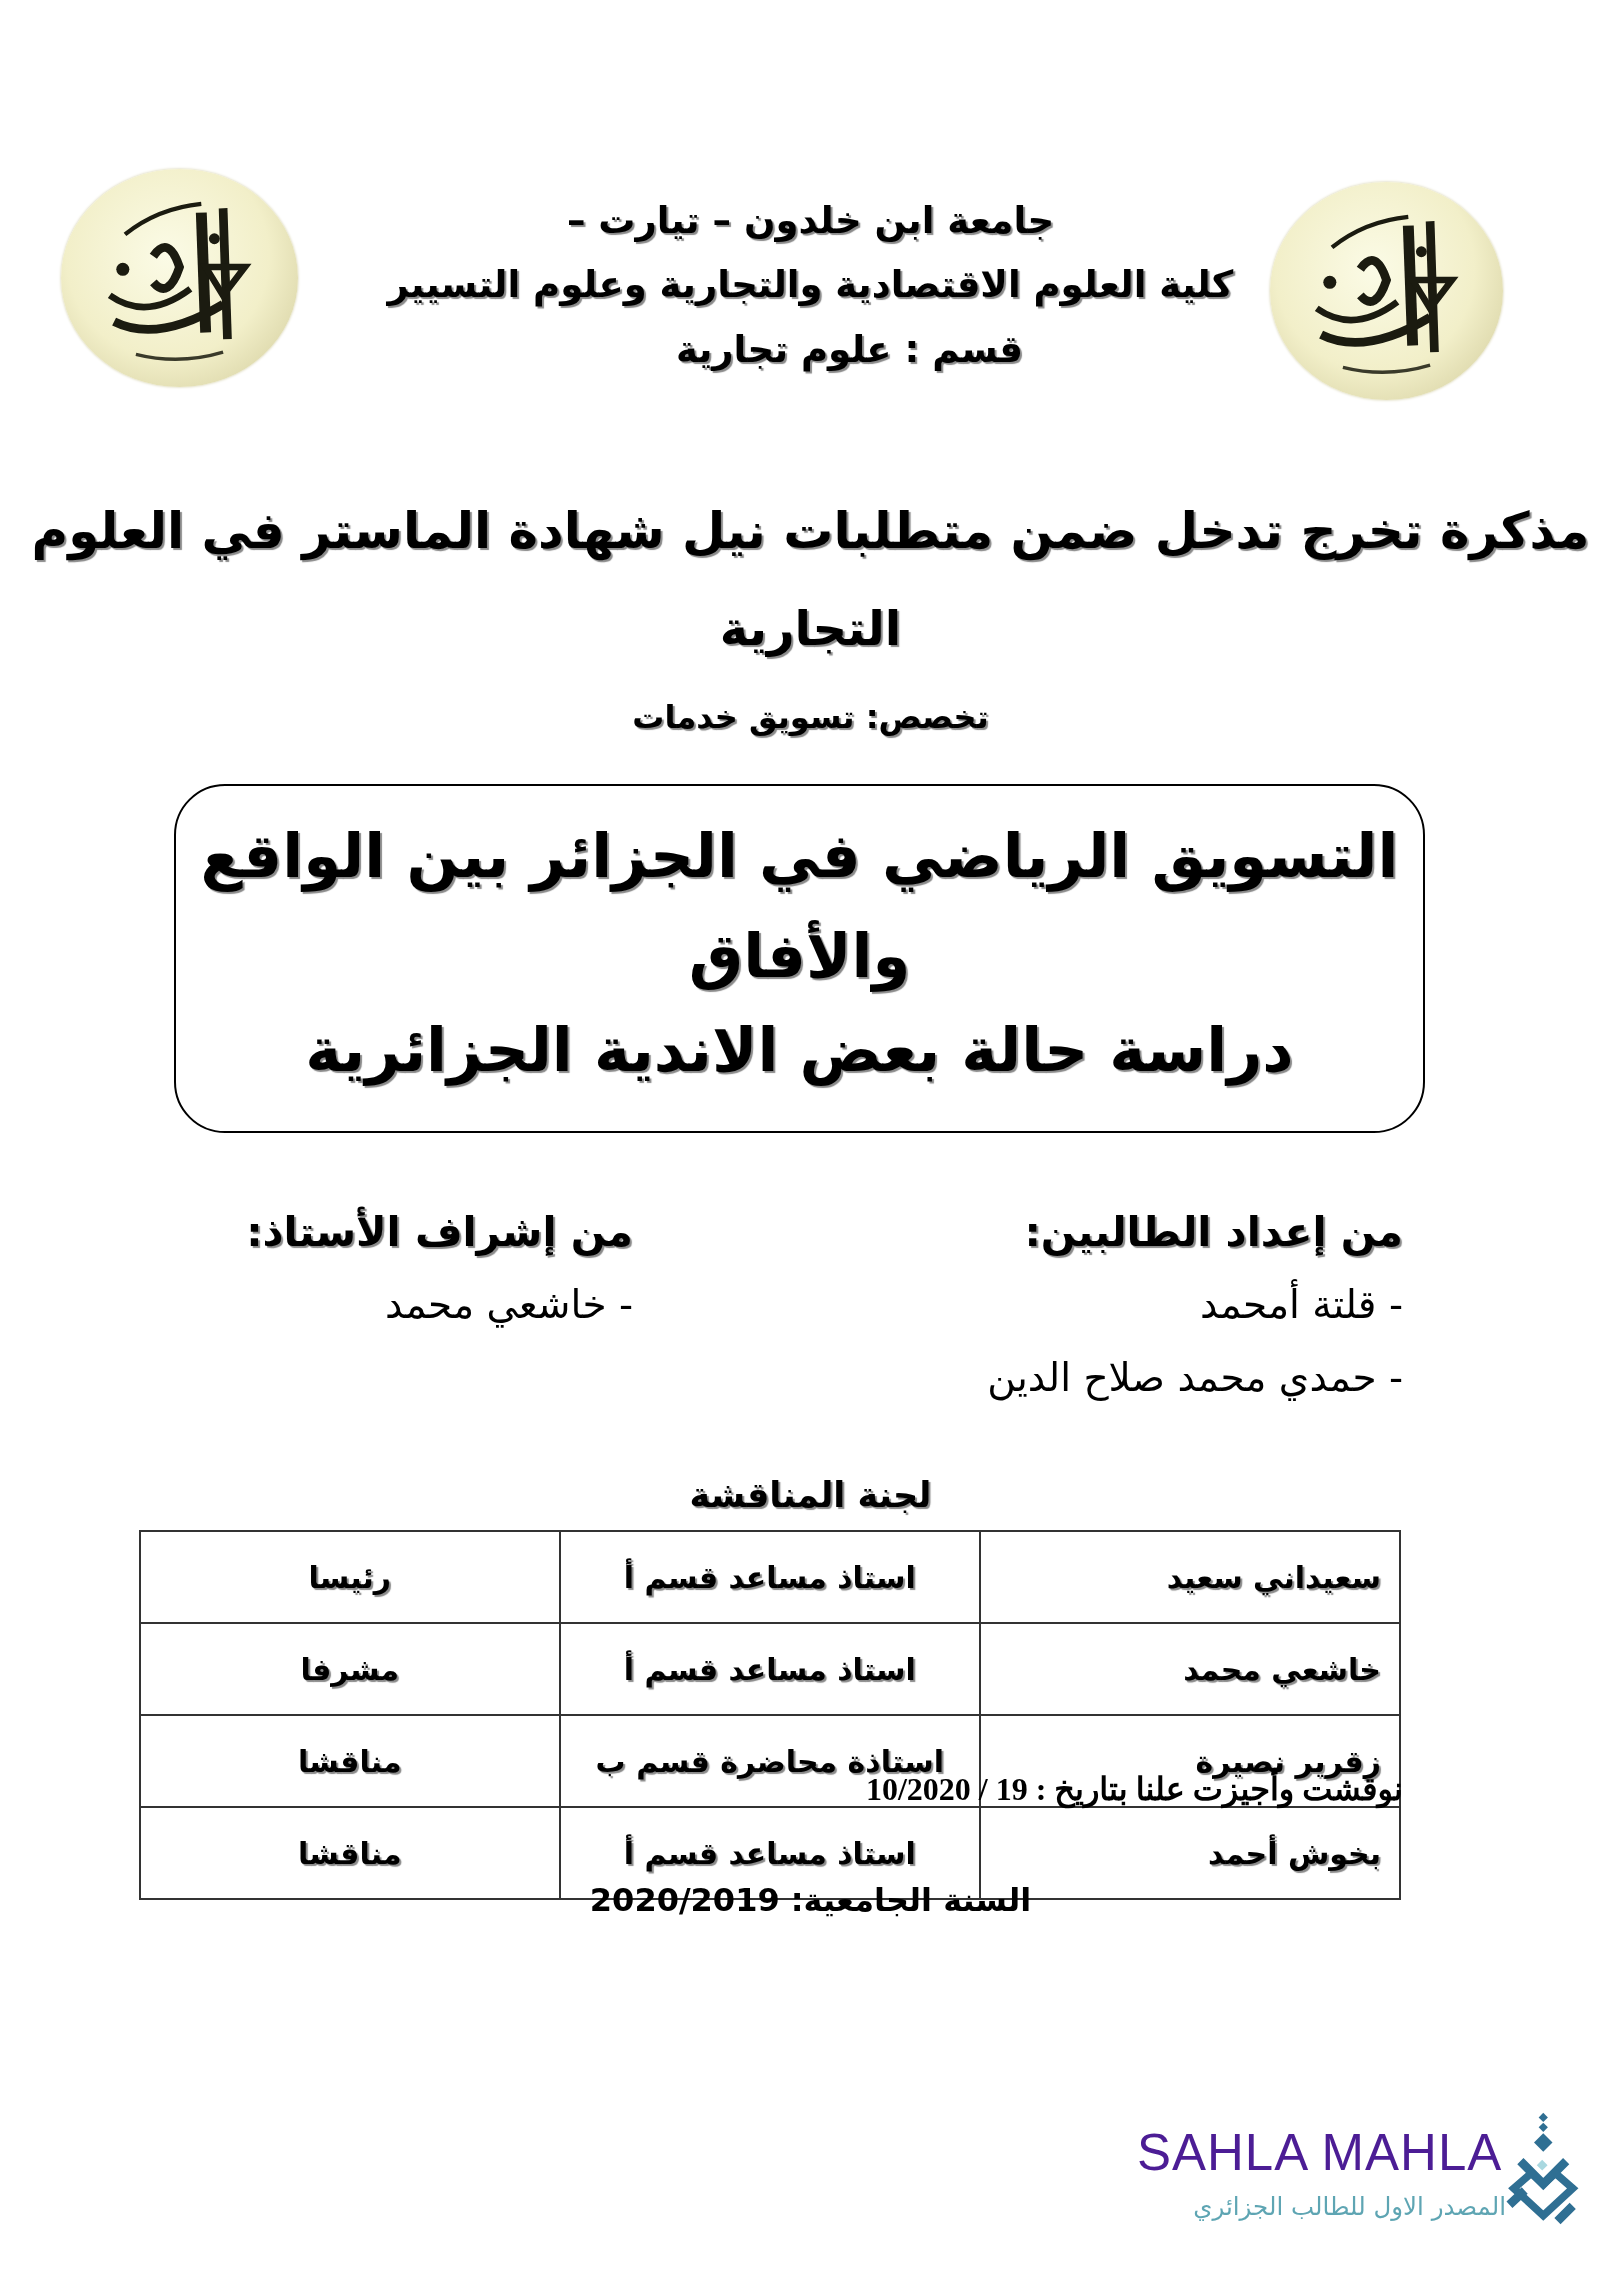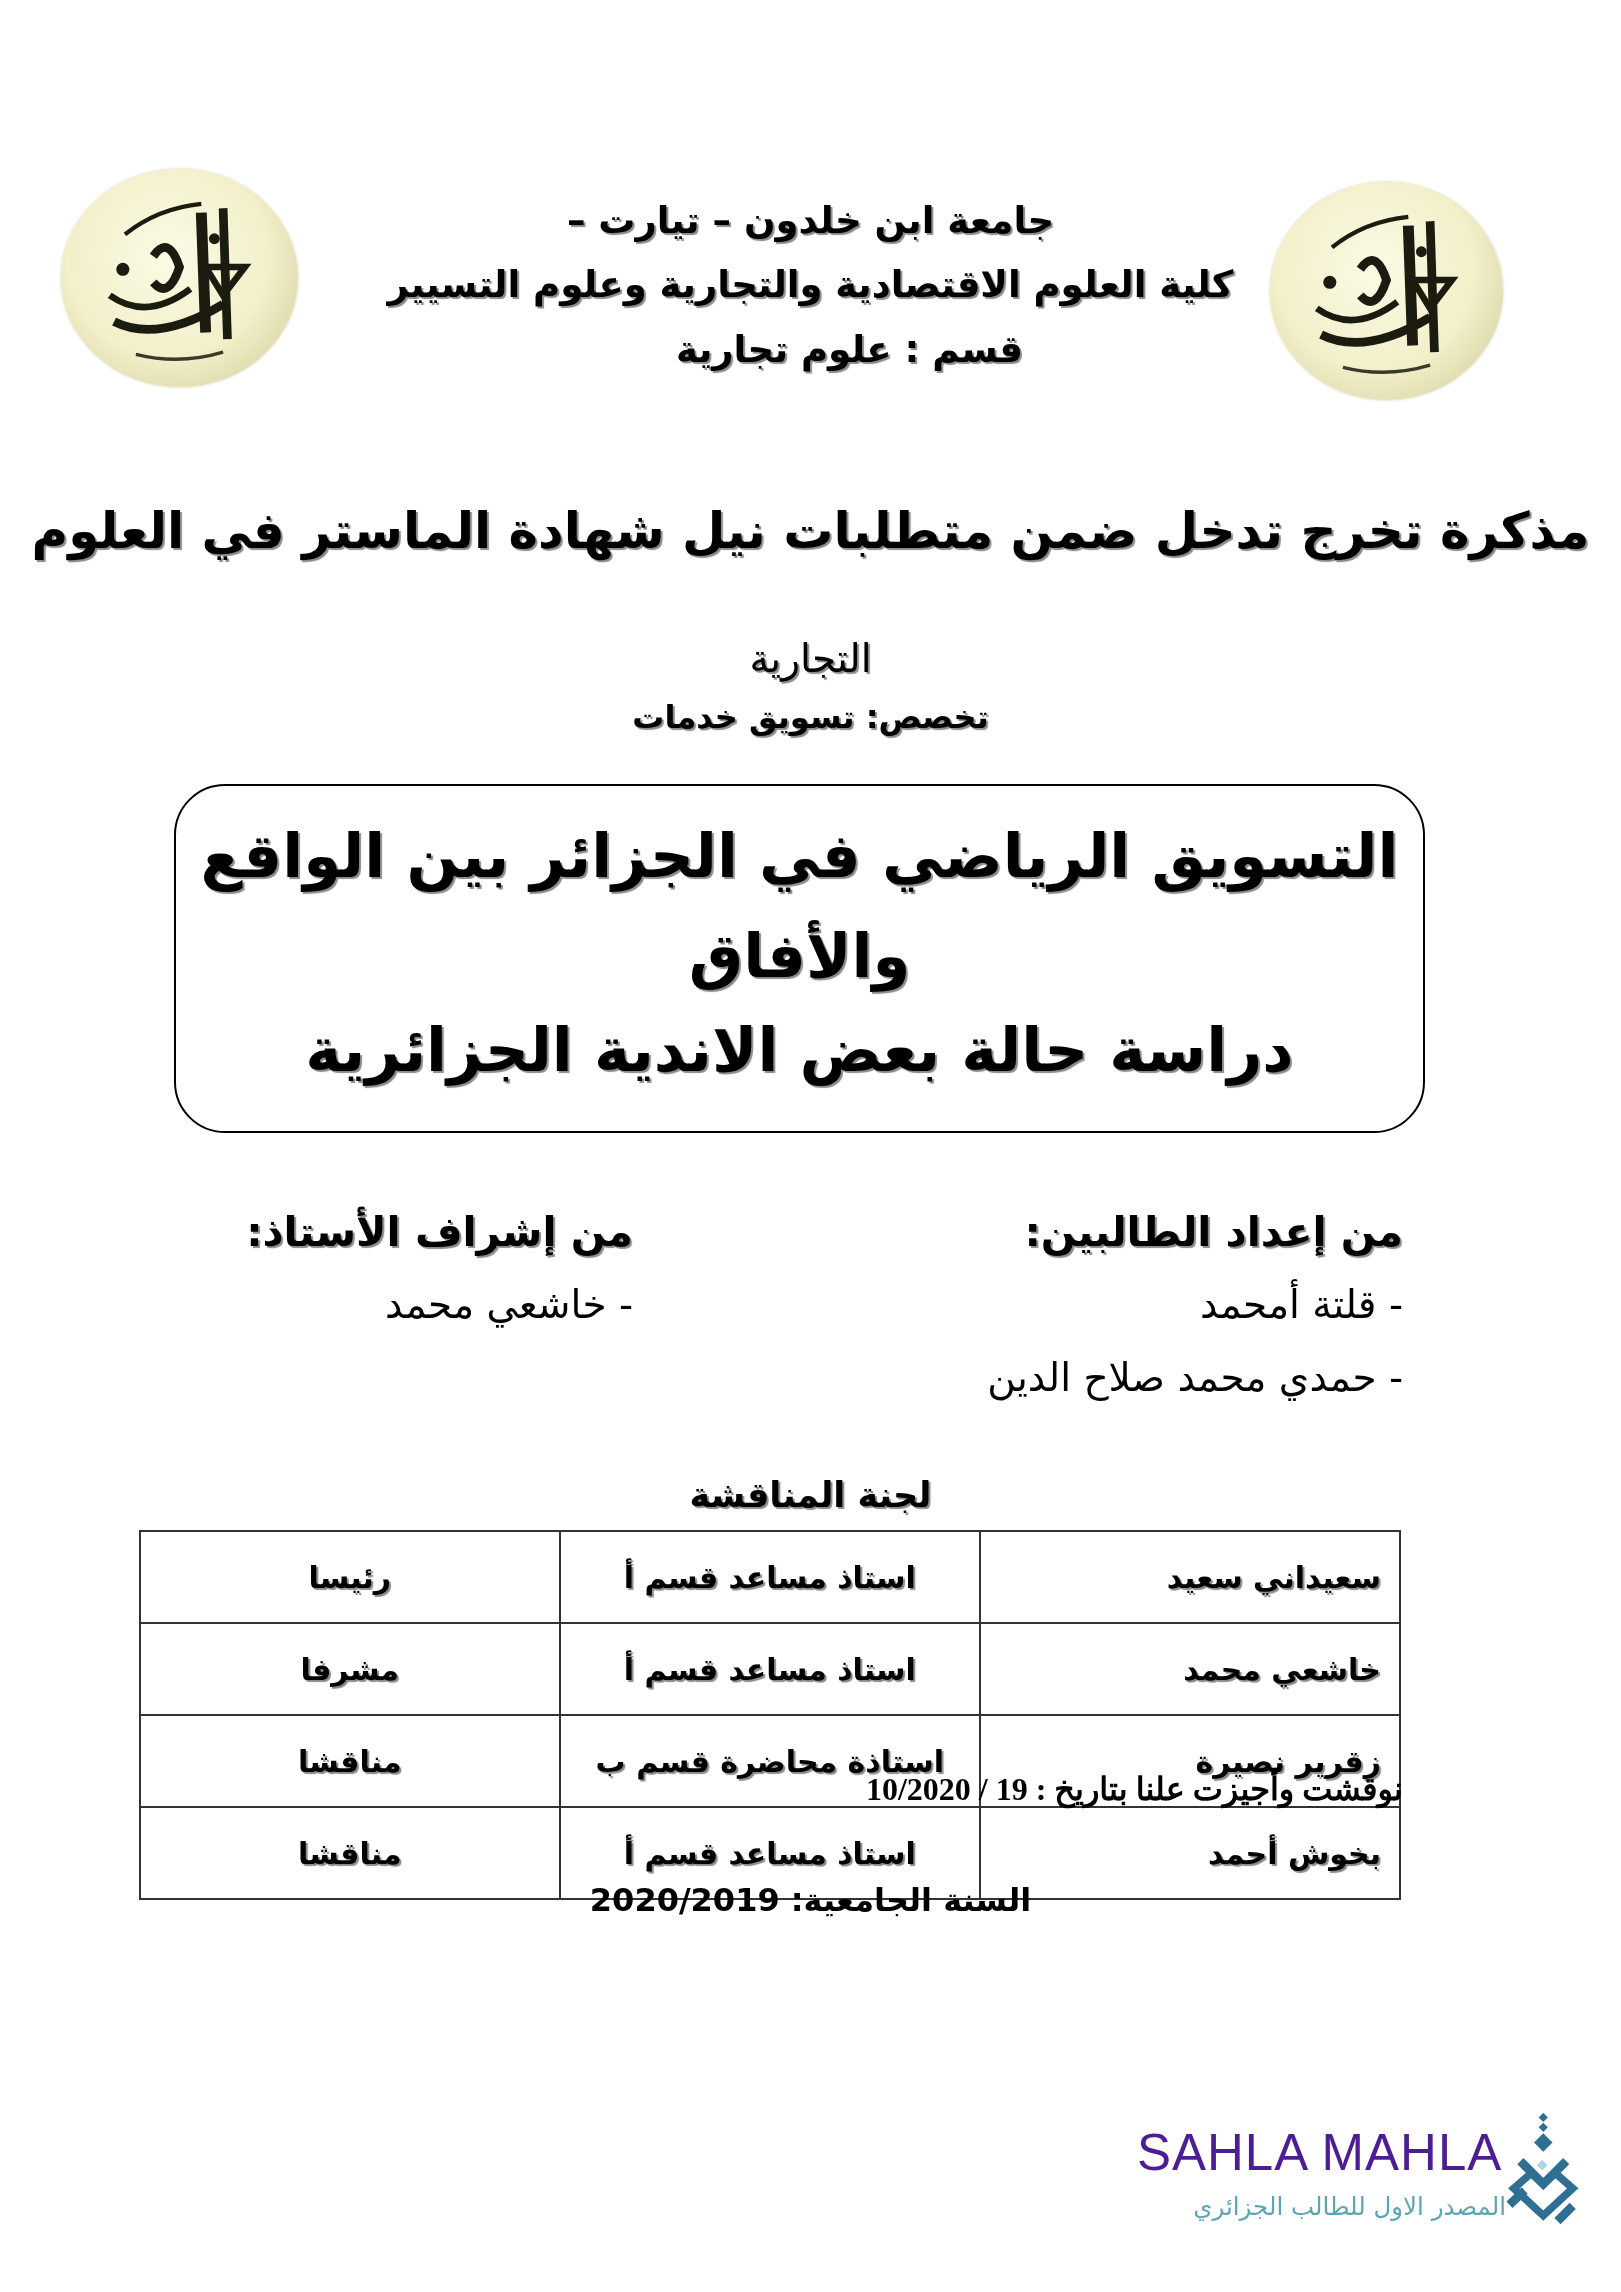--- a/index.html
+++ b/index.html
@@ -13,21 +13,21 @@
           background: radial-gradient(ellipse at 45% 40%, #fbfbe6 0%, #f2efc9 55%, #d9d4a6 85%, #b9b38a 100%);
           box-shadow: 0 0 2.9px #cfcaa0; overflow: hidden; }
   .seal svg { width: 100%; height: 100%; }
 
   .header-line { left: 0; width: 1621px; text-align: center; font-weight: bold; }
   .h1 { top: 199px; font-size: 37px; }
   .h2 { top: 263px; font-size: 37px; }
   .h3 { top: 328px; font-size: 37px; padding-left: 39px; }
 
   .memo1 { top: 502px; left: 0; width: 1621px; text-align: center; font-size: 50px; font-weight: bold; }
-  .memo2 { top: 636px; left: 0; width: 1621px; text-align: center; font-size: 39px; font-weight: normal; }
+  .memo2 { top: 600px; left: 0; width: 1621px; text-align: center; font-size: 48px; font-weight: bold; }
   .spec  { top: 698px; left: 0; width: 1621px; text-align: center; font-size: 32px; font-weight: bold; }
 
   .title-box { left: 174px; top: 784px; width: 1251px; height: 349px;
                border: 2px solid #000; border-radius: 51px; box-sizing: border-box; }
   .title-line { left: 174px; width: 1251px; text-align: center; font-weight: bold; font-size: 61px; line-height: 1; }
   .t1 { top: 825px; }
   .t2 { top: 925px; }
   .t3 { top: 1019px; }
 
   .col-head { font-size: 41px; font-weight: bold; }

